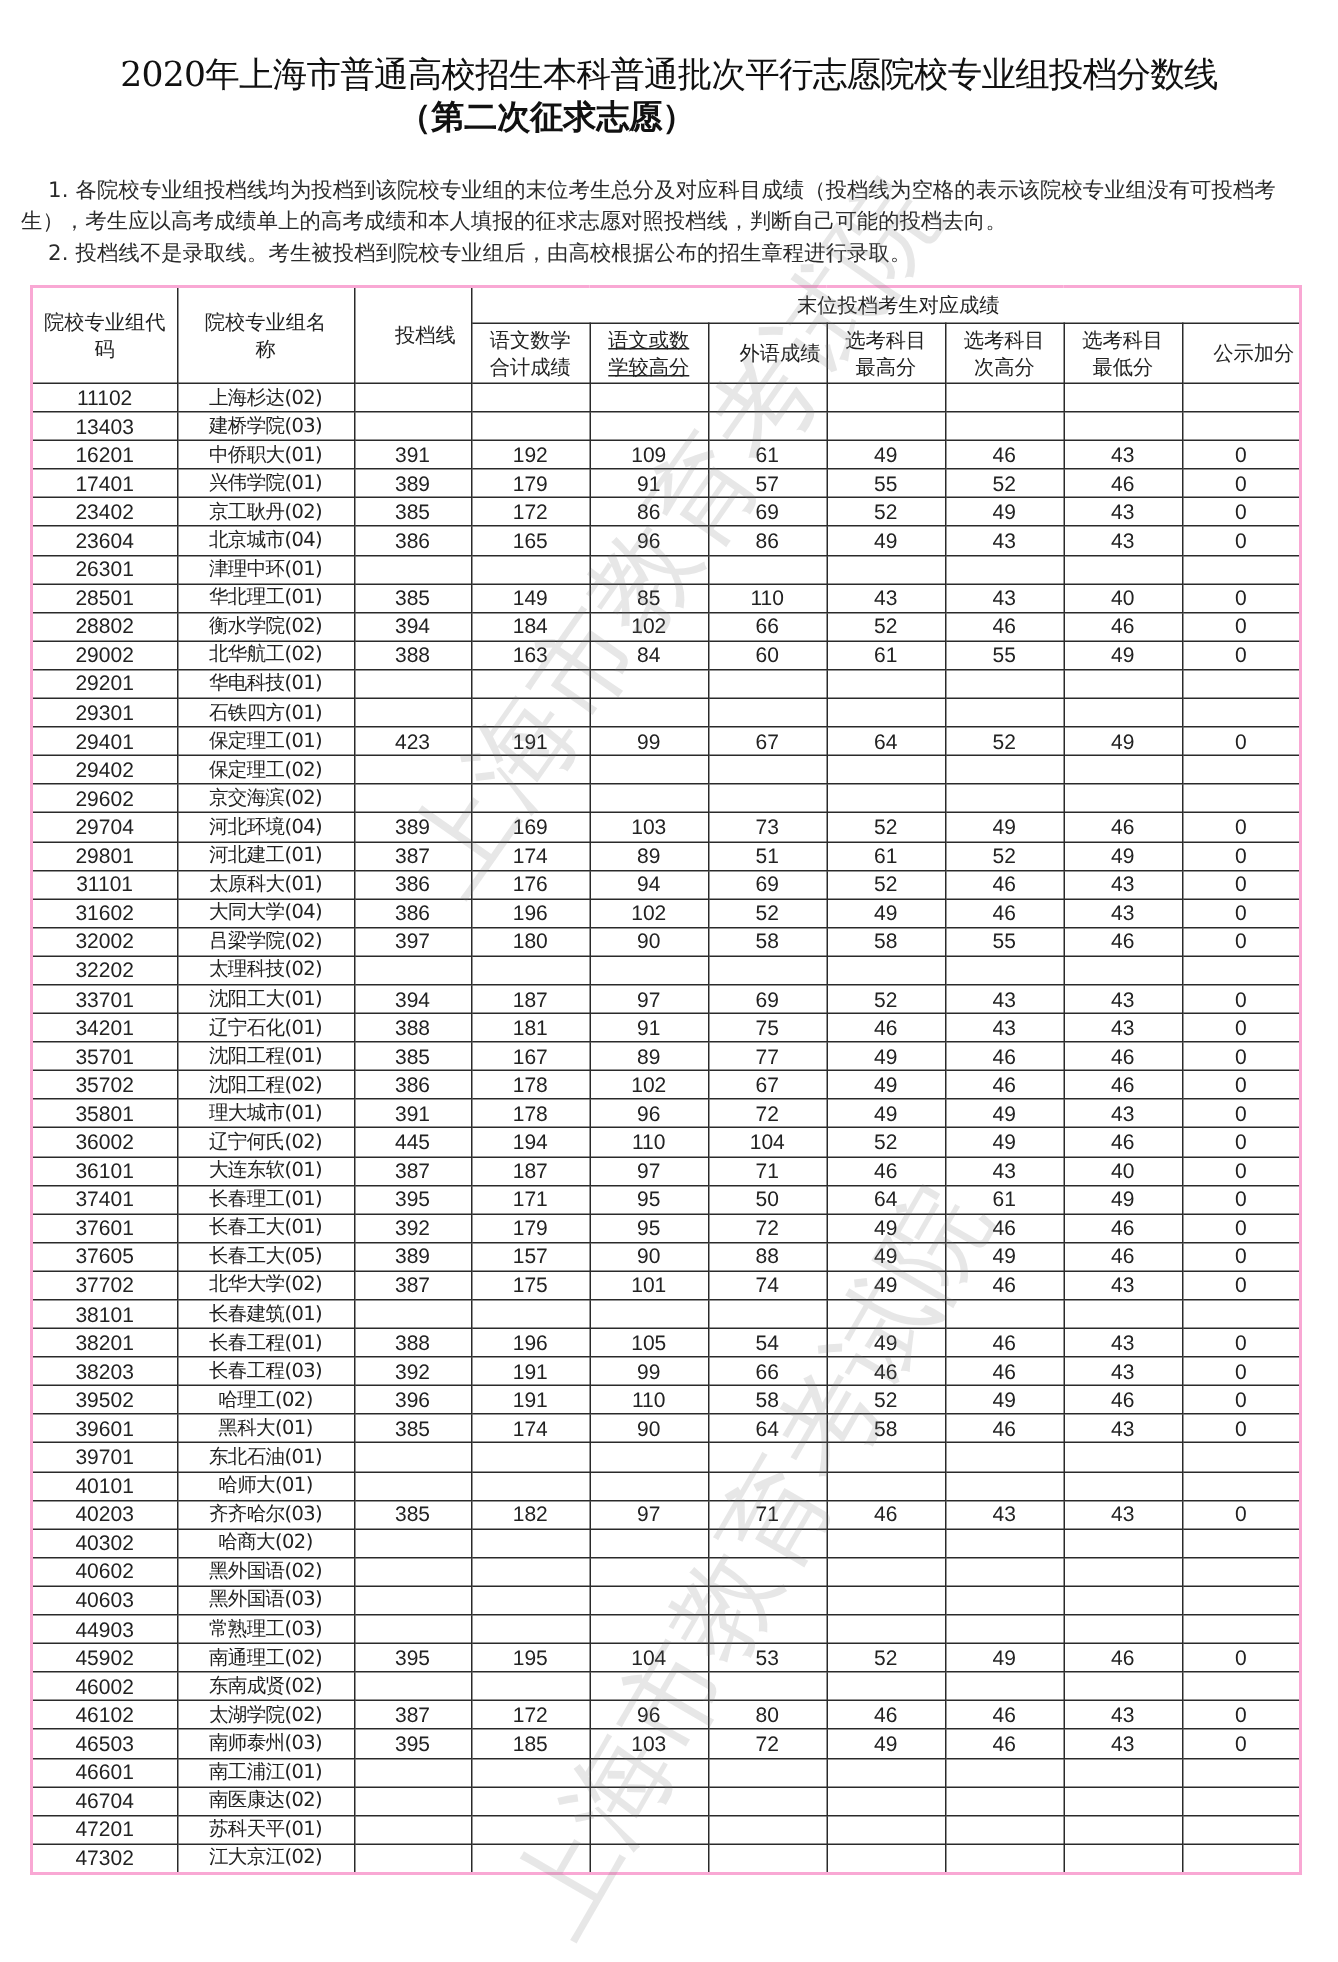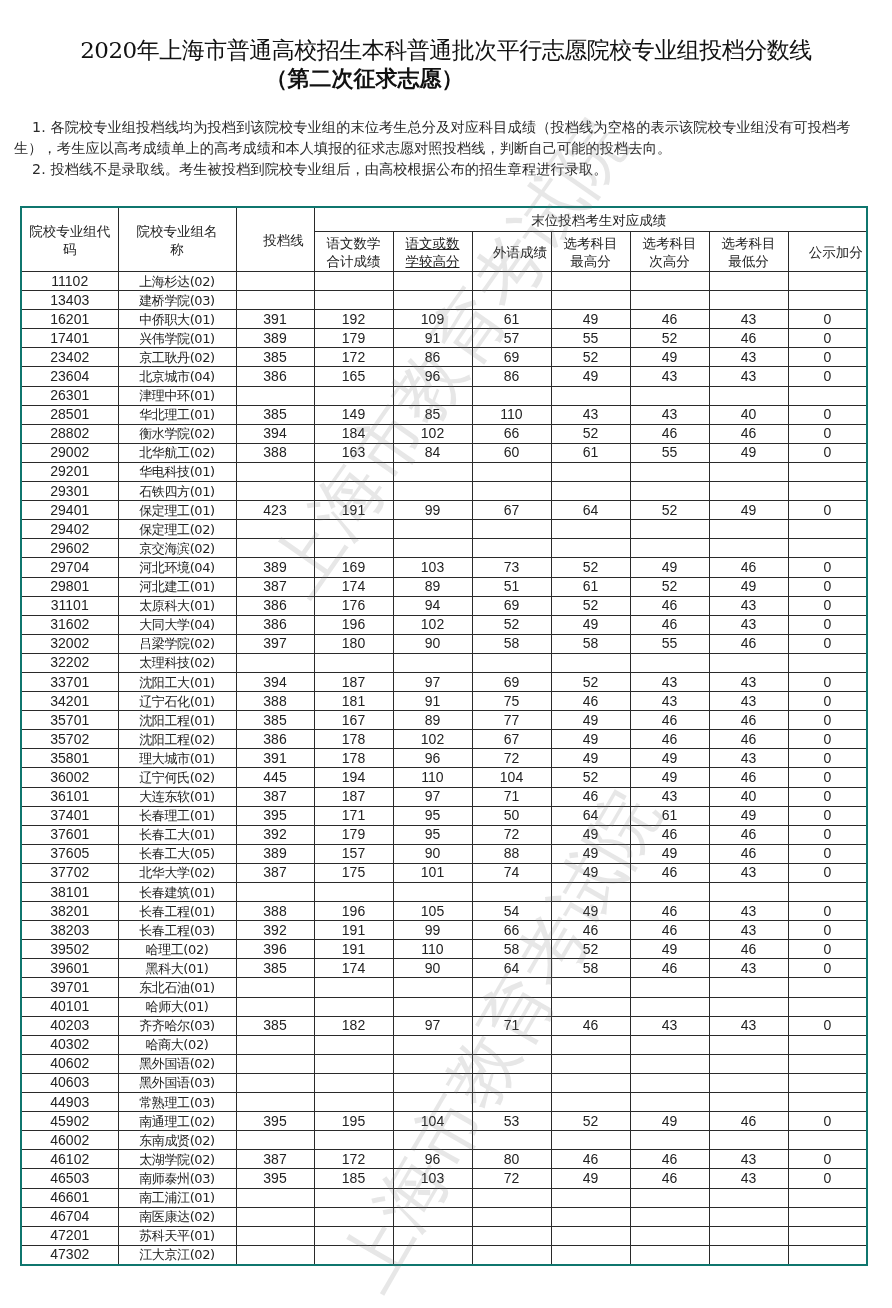--- a/index.html
+++ b/index.html
@@ -14,24 +14,24 @@
     font-family: "DejaVu Serif", "Liberation Serif", serif; font-weight: bold;
     font-size: 22px; line-height: 28px; color: #111;
   }
   .notes {
     position: absolute; left: 14px; top: 117px; width: 862px;
     font-family: "DejaVu Sans", "Liberation Sans", sans-serif;
     font-size: 14.2px; line-height: 21px; color: #2a2a2a; letter-spacing: 0.1px;
   }
   .notes p { margin: 0; text-indent: 2ch; }
   table.grid {
-    position: absolute; left: 20px; top: 206px; width: 846px;
+    position: absolute; left: 20px; top: 190px; width: 846px;
     border-collapse: collapse; table-layout: fixed;
     font-family: "Liberation Sans", "DejaVu Sans", sans-serif; font-size: 14px;
-    border: 2px solid #0f766e;
+    border: 2px solid #f9a8d4;
   }
   table.grid td, table.grid th {
     border: 1.5px solid #2a2a2a; text-align: center; padding: 0; overflow: hidden;
     white-space: nowrap; color: #222; font-weight: normal;
   }
   table.grid th { font-family: "DejaVu Sans", "Liberation Sans", sans-serif; font-size: 13.5px; line-height: 18px; padding-left: 17px; }
   tr.h1 th { height: 23px; }
   tr.h2 th { height: 39px; white-space: normal; }
   tbody tr td { height: 18.1px; line-height: 17px; }
   td.name { font-family: "DejaVu Sans", "Liberation Sans", sans-serif; font-size: 13px; letter-spacing: -0.4px; }

